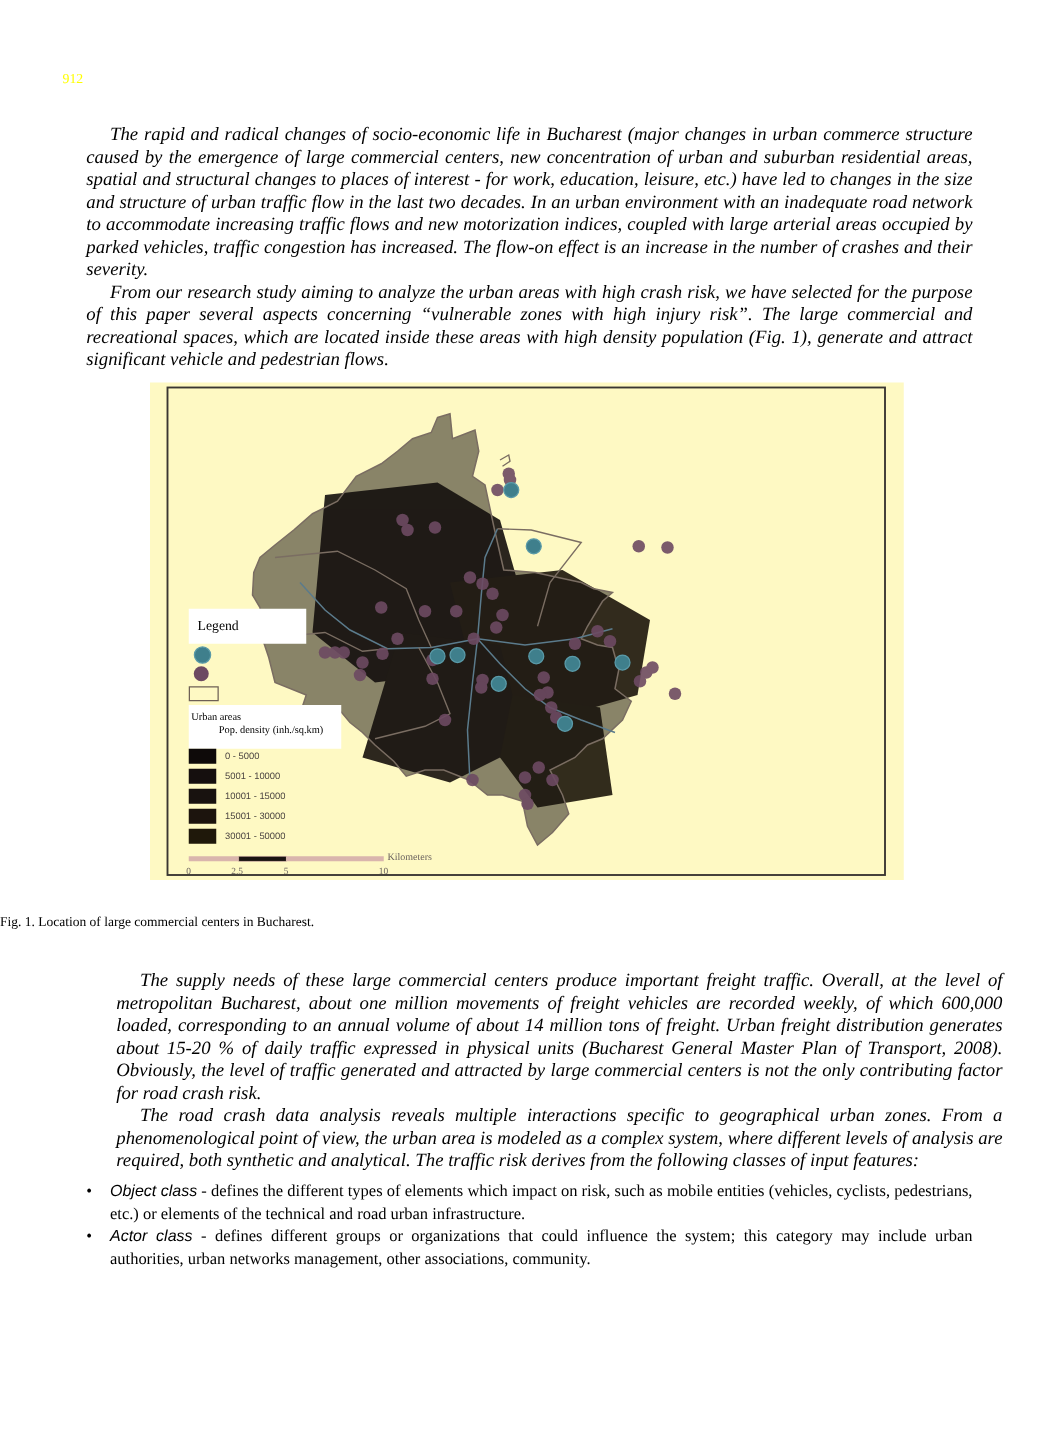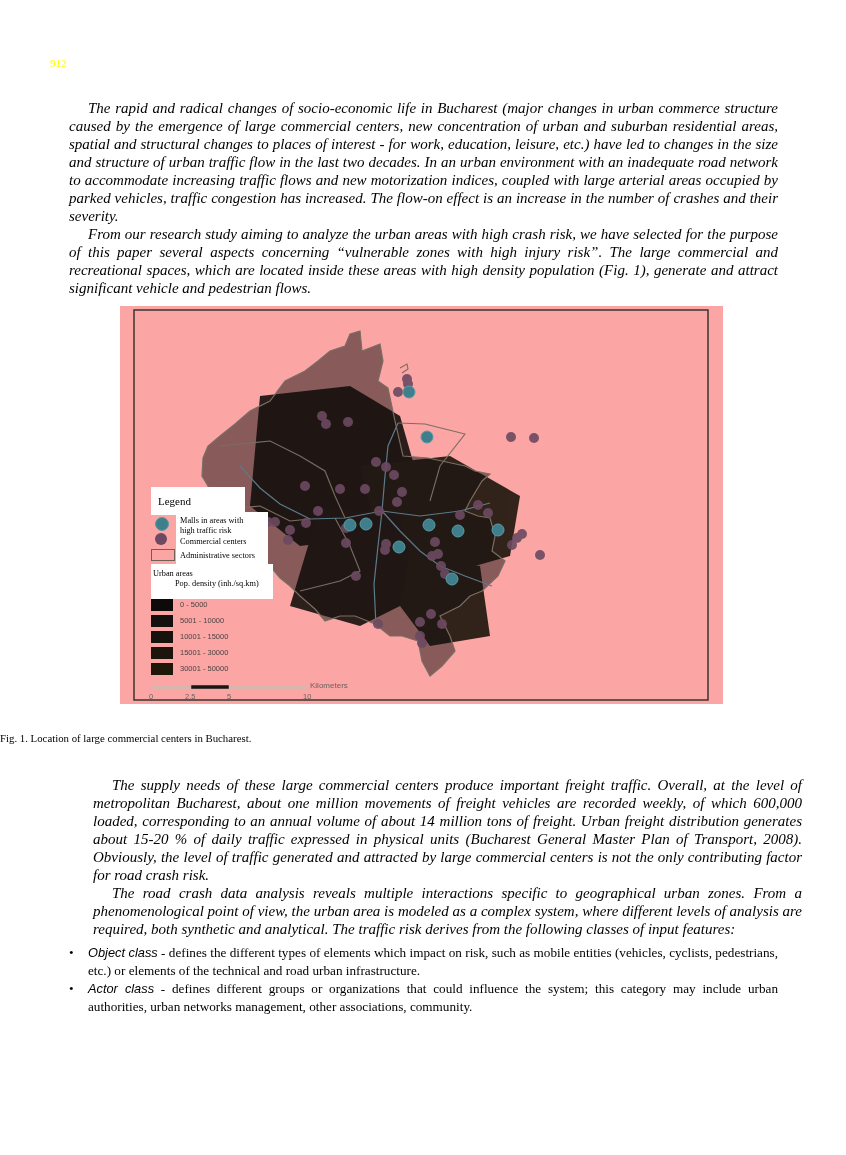--- a/index.html
+++ b/index.html
@@ -2,31 +2,31 @@
 <html><head>
 <meta charset="utf-8">
 <style>
   html, body { margin:0; padding:0; background:#ffffff; }
   body { width:846px; height:1155px; position:relative; overflow:hidden; font-family:"Liberation Serif", "DejaVu Serif", serif; color:#000; }
   .running-head { position:absolute; top:57px; left:0; width:846px; height:16px; font-size:11px; color:#ffff00; }
   .running-head .pg { position:absolute; left:50px; top:0; font-family:"Liberation Serif", serif; }
   .running-head .cite { position:absolute; left:259px; top:0; font-family:"Liberation Sans", sans-serif; font-style:italic; font-size:10.5px; letter-spacing:-0.3px; }
   .body-text { position:absolute; left:69px; width:709px; font-size:15px; line-height:18px; text-align:justify;font-style:italic; }
   .body-text p { margin:0; text-indent:19px; }
-  .fig { position:absolute; left:120px; top:306px; width:603px; height:398px; background:#fca5a5; }
+  .fig { position:absolute; left:120px; top:306px; width:603px; height:398px; background:#fef9c3; }
   .fig svg { display:block; }
   .legend-title { position:absolute; left:31px; top:181px; width:94px; height:28px; background:#fff; font-size:11px; line-height:28px; padding-left:7px; box-sizing:border-box; }
   .legend-box1 { position:absolute; left:56px; top:206px; width:92px; height:52px; background:#fff; font-size:8.3px; line-height:10.4px; padding:4px 0 0 4px; box-sizing:border-box; }
   .legend-box2 { position:absolute; left:31px; top:258px; width:122px; height:35px; background:#fff; font-size:8.3px; line-height:10.4px; padding:5px 0 0 2px; box-sizing:border-box; }
   .legend-box2 .sub { padding-left:22px; display:block; }
   .leg-sym { position:absolute; left:35px; width:12px; height:12px; border-radius:50%; }
   .leg-rect { position:absolute; left:31px; top:243px; width:24px; height:12px; border:1px solid #6e6055; box-sizing:border-box; }
   .dens { position:absolute; left:31px; width:22px; height:12px; }
   .dens-lbl { position:absolute; left:60px; font-family:"Liberation Sans", sans-serif; font-size:7.5px; color:#4a4340; }
-  .scale-lbl { position:absolute; font-family:Liberation Sans, sans-serif; font-size:7.5px; color:#6a625e; }
+  .scale-lbl { position:absolute; font-family:Liberation Serif, serif; font-size:7.5px; color:#6a625e; }
   .caption { position:absolute; top:732px; left:0; width:846px; text-align:left; font-size:10.8px; }
   .bullets { position:absolute; left:69px; width:709px; top:944px; font-size:13.2px; line-height:18px; text-align:justify; margin:0; padding:0; list-style:none; }
   .bullets li { position:relative; padding-left:19px; }
   .bullets li .dot { position:absolute; left:0; top:0; }
   .bullets li .term { font-family:"Liberation Sans", sans-serif; font-style:italic; font-size:12.8px; }
 </style>
 </head>
 <body>
 
 <div class="running-head">
@@ -130,26 +130,20 @@
 
     <rect x="31" y="379" width="40" height="4" fill="#d9b5ad"></rect>
     <rect x="71" y="379" width="38" height="4" fill="#1a1412" stroke="#d9b5ad" stroke-width="0.5"></rect>
     <rect x="109" y="379" width="78" height="4" fill="#d9b5ad"></rect>
   </svg>
 
   <div class="legend-title">Legend</div>
   <div class="leg-sym" style="top:211px; background:#3f7f8c; border:1px solid #5a9aa8;"></div>
   <div class="leg-sym" style="top:227px; background:#6d4a62;"></div>
   <div class="leg-rect"></div>
-  <div class="legend-box1">
-    <div>Malls in areas with</div>
-    <div>high traffic risk</div>
-    <div>Commercial centers</div>
-    <div style="margin-top:4px;">Administrative sectors</div>
-  </div>
   <div class="legend-box2">
     <span>Urban areas</span>
     <span class="sub">Pop. density (inh./sq.km)</span>
   </div>
 
   <div class="dens" style="top:293px; background:#0e0a09;"></div>
   <div class="dens-lbl" style="top:294px;">0 - 5000</div>
   <div class="dens" style="top:309px; background:#150f0e;"></div>
   <div class="dens-lbl" style="top:310px;">5001 - 10000</div>
   <div class="dens" style="top:325px; background:#18120f;"></div>

